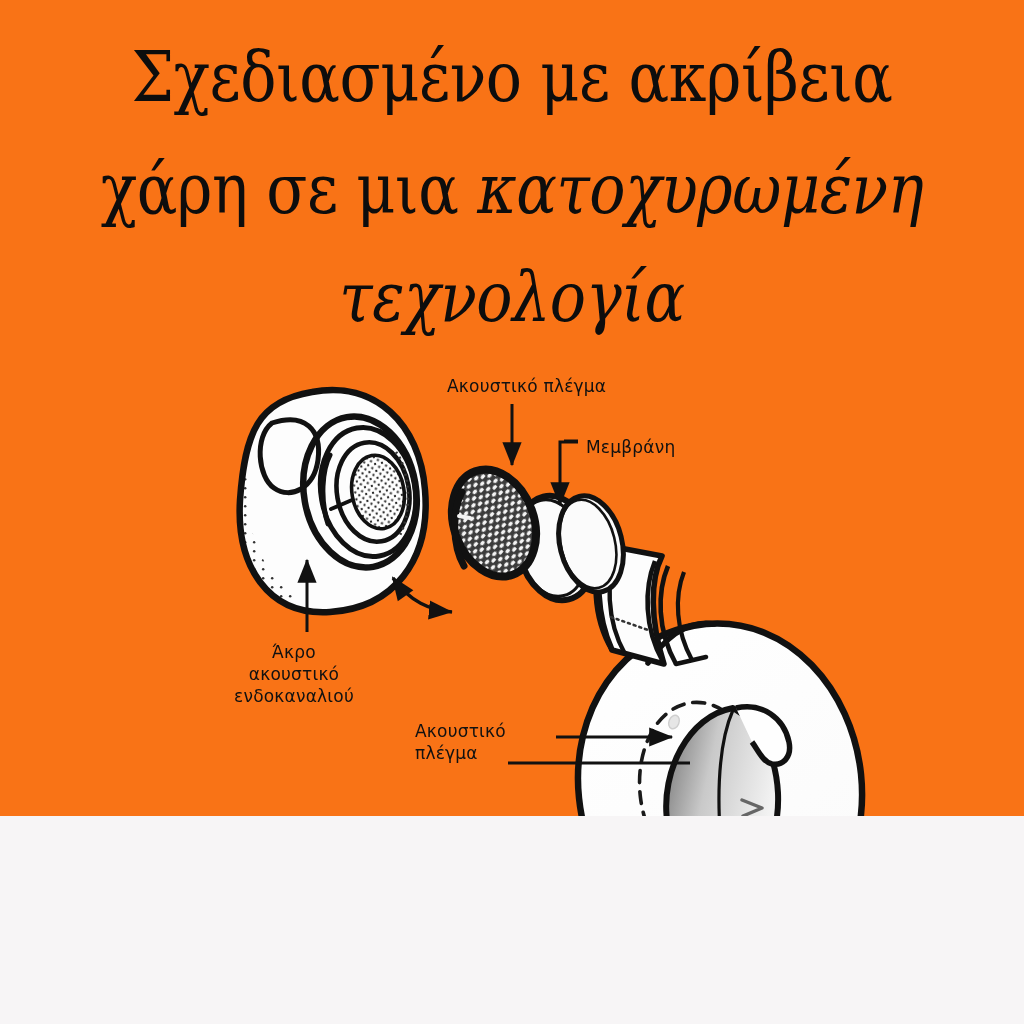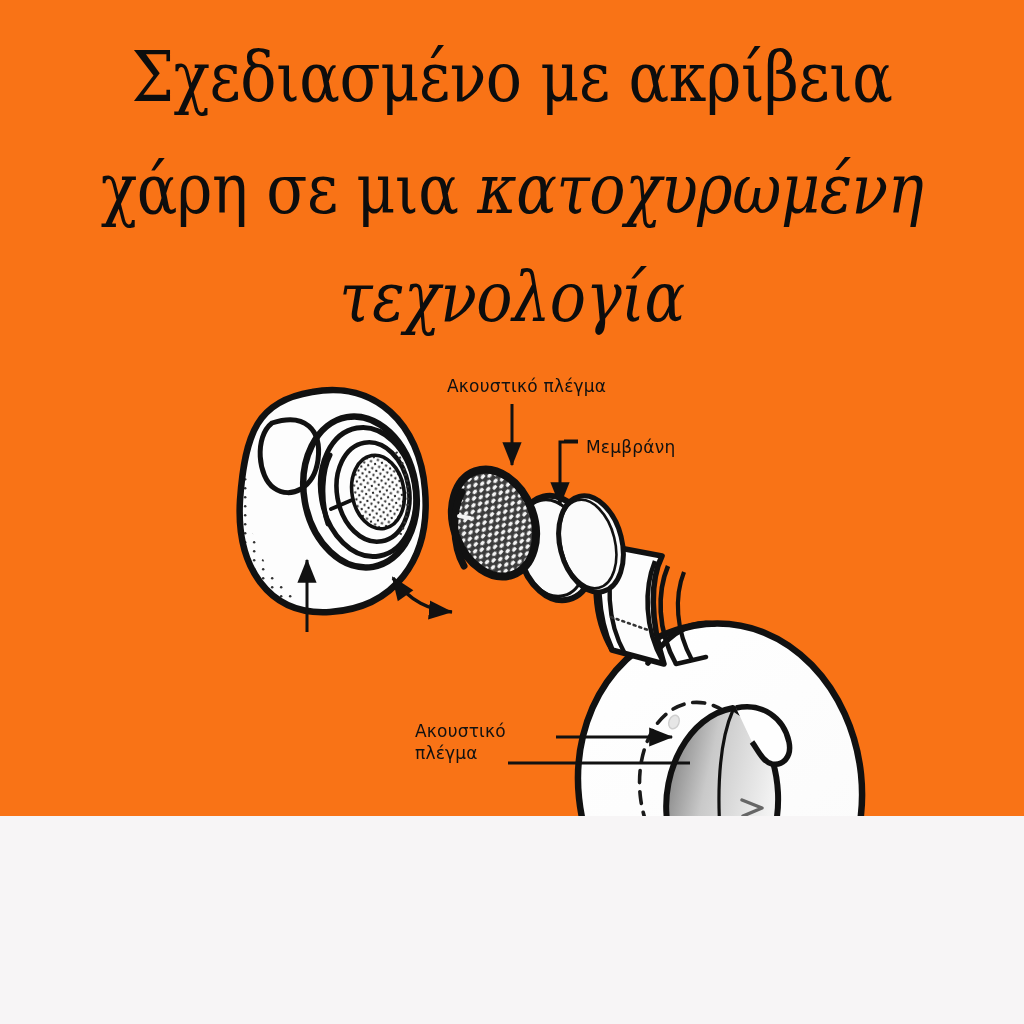--- a/index.html
+++ b/index.html
@@ -225,19 +225,24 @@
   </svg>
 
   <div class="label" id="lbl-grid">
     <span class="ln">Ακουστικό πλέγμα</span>
   </div>
 
   <div class="label" id="lbl-membrane">
     <span class="ln">Μεμβράνη</span>
   </div>
 
+  <div class="label center" id="lbl-tip">
+    <span class="ln">Άκρο</span>
+    <span class="ln">ακουστικό</span>
+    <span class="ln">ενδοκαναλιού</span>
+  </div>
 
   <div class="label" id="lbl-canal">
     <span class="ln">Ακουστικό</span>
     <span class="ln">πλέγμα</span>
   </div>
 
 </div>
 
 </body></html>

